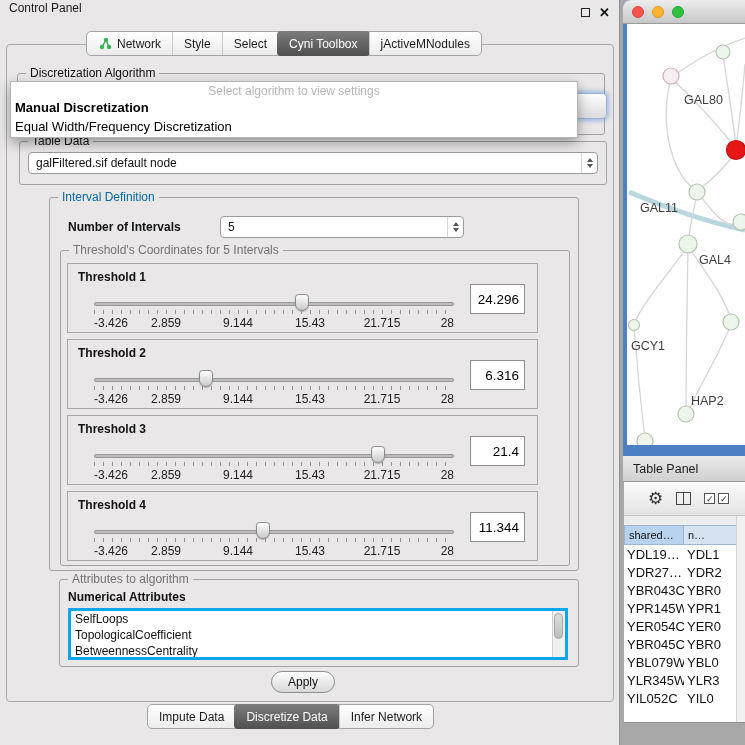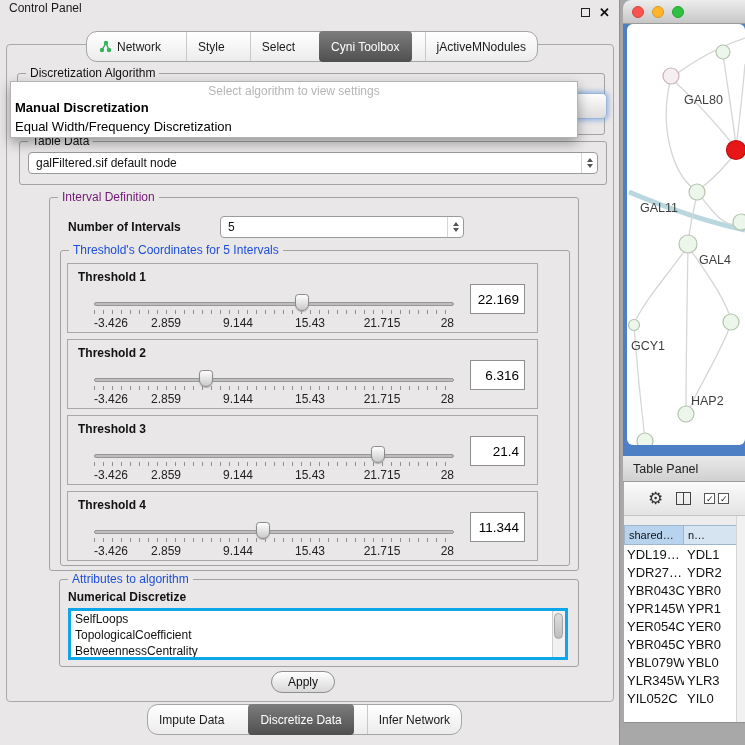--- a/index.html
+++ b/index.html
@@ -6,33 +6,33 @@
   html,body{width:745px;height:745px;}
   body{position:relative;background:#a8a8a8;font-family:"Liberation Sans",sans-serif;overflow:hidden;}
 
   
   .left-panel{position:absolute;left:0;top:0;width:620px;height:745px;background:#e9e7e7;border-right:1px solid #8f8f8f;}
   .titlebar{position:absolute;left:0;top:1px;width:100%;height:22px;display:flex;padding:0 9px;font-size:12px;color:#1a1a1a;}
   .win-btns{margin-left:auto;display:flex;align-items:center;gap:9px;}
   .btn-float{width:9px;height:9px;border:1.5px solid #222;background:transparent;}
   .btn-close{font-size:13px;font-weight:bold;color:#111;line-height:1;}
 
-  .tabbar{position:absolute;display:flex;height:31px;background:linear-gradient(#ffffff,#ececec);border:1px solid #a5a5a5;border-radius:11px;z-index:6;gap:14px;}
+  .tabbar{position:absolute;display:flex;height:25px;background:linear-gradient(#ffffff,#ececec);border:1px solid #a5a5a5;border-radius:5px;z-index:6;}
   .tabbar .tab{display:flex;align-items:center;gap:5px;padding:0 11px;font-size:12px;color:#1a1a1a;border-left:1px solid #c9c9c9;white-space:nowrap;}
   .tabbar .tab:first-child{border-left:none;}
   .tabbar .tab.selected{background:linear-gradient(#7d7d7d,#4f4f4f);color:#fff;border-radius:4px;border-left:none;margin:-1px;padding:1px 12px 0 12px;}
   .tabbar.top{left:86px;top:31px;}
   .tabbar.bottom{left:147px;top:704px;}
 
   .main-panel{position:absolute;left:6px;top:44px;width:608px;height:658px;border:1px solid #a9a9a9;border-radius:4px;background:#e9e7e7;}
 
   .group{position:absolute;border:1px solid #a3a3a3;border-radius:3px;}
   .gtitle{position:absolute;top:-8px;left:8px;background:#e9e7e7;padding:0 4px;font-size:12px;color:#111;white-space:nowrap;}
-  .gtitle.green{color:#701a75;}
-  .gtitle.blue{color:#1d4ed8;}
+  .gtitle.green{color:#0369a1;}
+  .gtitle.blue{color:#737373;}
 
   .combo{position:absolute;background:#fff;border:1px solid #9b9b9b;border-radius:4px;display:flex;align-items:center;font-size:12px;color:#111;padding-left:7px;}
   .combo .arrows{margin-left:auto;width:16px;height:100%;display:flex;flex-direction:column;align-items:center;justify-content:center;gap:2px;border-left:1px solid #d6d6d6;}
   .combo .arrows i{width:0;height:0;border-left:3.5px solid transparent;border-right:3.5px solid transparent;}
   .combo .arrows .up{border-bottom:4px solid #555;}
   .combo .arrows .dn{border-top:4px solid #555;}
 
   
   .algo-group{left:10px;top:28px;width:588px;height:62px;}
   .combo-sliver{position:absolute;left:552px;top:48px;width:48px;height:26px;border-radius:5px;background:linear-gradient(#fdfdfd,#dcdcdc);border:1px solid #99b6d8;box-shadow:0 0 4px 2px rgba(100,150,220,.55);z-index:4;}
@@ -75,21 +75,21 @@
 
   .apply-btn{position:absolute;left:264px;top:626px;width:64px;height:22px;border:1px solid #8f8f8f;border-radius:11px;background:linear-gradient(#ffffff,#d8d8d8);font-size:12px;color:#111;display:flex;align-items:center;justify-content:center;}
 
   
   .net-window{position:absolute;left:623px;top:0;width:122px;height:456px;background:#4d7fc4;border-radius:8px 0 0 0;}
   .net-titlebar{position:absolute;left:0;top:0;width:100%;height:24px;background:linear-gradient(#ededed,#c7c7c7);border-radius:8px 0 0 0;border-bottom:1px solid #9b9b9b;display:flex;align-items:center;padding-left:9px;gap:8px;}
   .light{width:12px;height:12px;border-radius:50%;}
   .light.red{background:#f9544d;border:1px solid #d6453e;}
   .light.yellow{background:#fdb32b;border:1px solid #d99b22;}
   .light.green{background:#2fc13f;border:1px solid #27a334;}
-  .net-content{position:absolute;left:4px;top:24px;right:0;bottom:11px;background:#fff;overflow:hidden;border-radius:6px;}
+  .net-content{position:absolute;left:4px;top:24px;right:0;bottom:11px;background:#fff;overflow:hidden;}
   .edge{fill:none;stroke:#d6d6d6;stroke-width:1.3;}
   .edge.thick{stroke:#abd0d8;stroke-width:5;opacity:.85;}
   .node{fill:#edf6ea;stroke:#b4c4ae;stroke-width:1.2;}
   .node.pink{stroke:#cfaec0;fill:#f6eff2;}
   .node.red{fill:#e81717;stroke:#c01010;}
   .nlabels text{font-family:"Liberation Sans",sans-serif;font-size:12.5px;fill:#3f3f3f;}
 
   .tp-header{position:absolute;left:623px;top:456px;width:122px;height:26px;background:linear-gradient(#eaeaea,#d0d0d0);border-bottom:1px solid #9a9a9a;display:flex;align-items:center;padding-left:10px;font-size:12.5px;color:#222;}
 
   .table-window{position:absolute;left:623px;top:482px;width:122px;height:241px;background:#fff;border-left:1px solid #a9a9a9;border-bottom:1px solid #8f8f8f;}
@@ -193,21 +193,21 @@
             <div class="ticks"></div>
             <div class="scale">
               <span class="p0">-3.426</span>
               <span class="p1">2.859</span>
               <span class="p2">9.144</span>
               <span class="p3">15.43</span>
               <span class="p4">21.715</span>
               <span class="p5">28</span>
             </div>
           </div>
-          <div class="tvalue">22.169</div>
+          <div class="tvalue">24.296</div>
         </div>
 
         <div class="tbox" style="top:88px">
           <div class="tlabel">Threshold 2</div>
           <div class="slider">
             <div class="track"></div>
             <div class="thumb" style="left: calc(31% - 7px);"></div>
             <div class="ticks"></div>
             <div class="scale">
               <span class="p0">-3.426</span>
@@ -254,21 +254,21 @@
               <span class="p5">28</span>
             </div>
           </div>
           <div class="tvalue">11.344</div>
         </div>
       </div>
     </div>
 
     <div class="group attr-group">
       <span class="gtitle blue">Attributes to algorithm</span>
-      <span class="attr-title">Numerical Discretize</span>
+      <span class="attr-title">Numerical Attributes</span>
       <div class="listbox">
         <div class="item">SelfLoops</div>
         <div class="item">TopologicalCoefficient</div>
         <div class="item">BetweennessCentrality</div>
         <div class="lb-scroll">
             <div class="lb-thumb"></div>
           </div>
       </div>
     </div>
 

